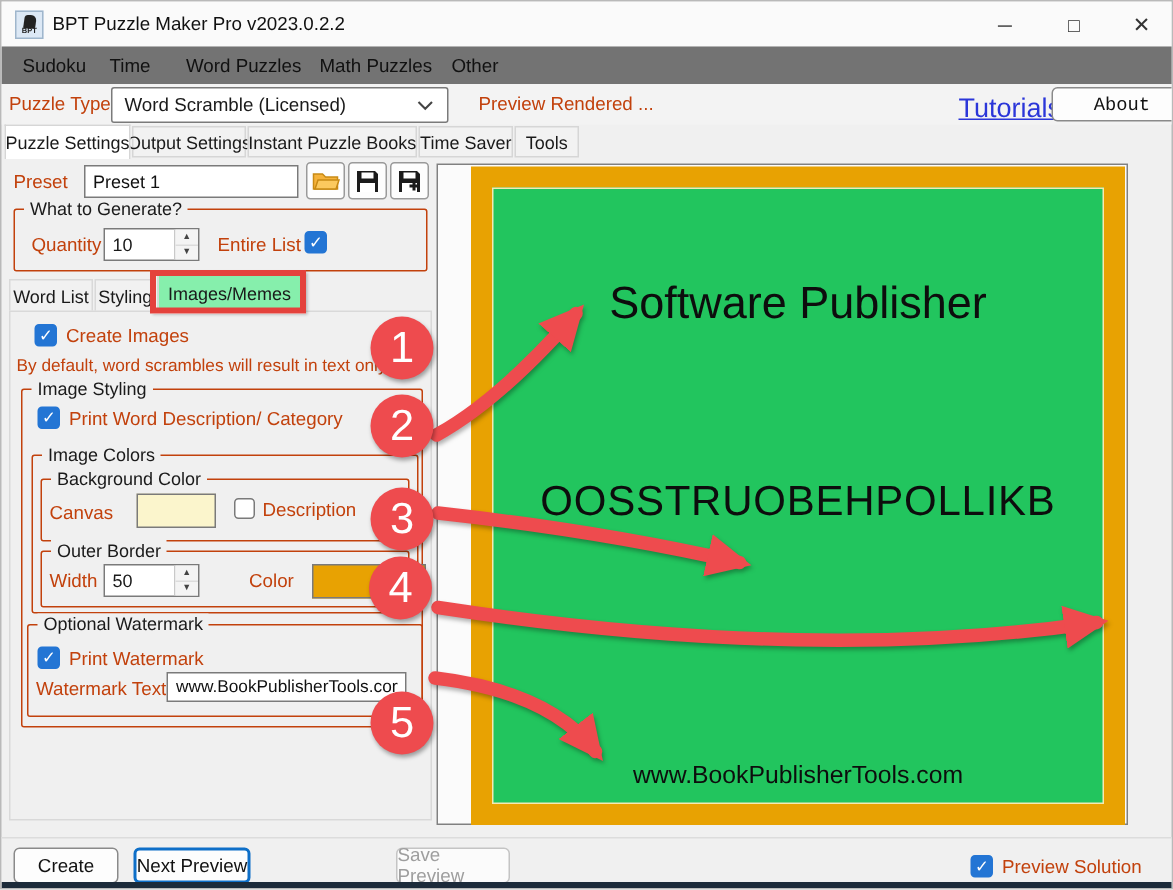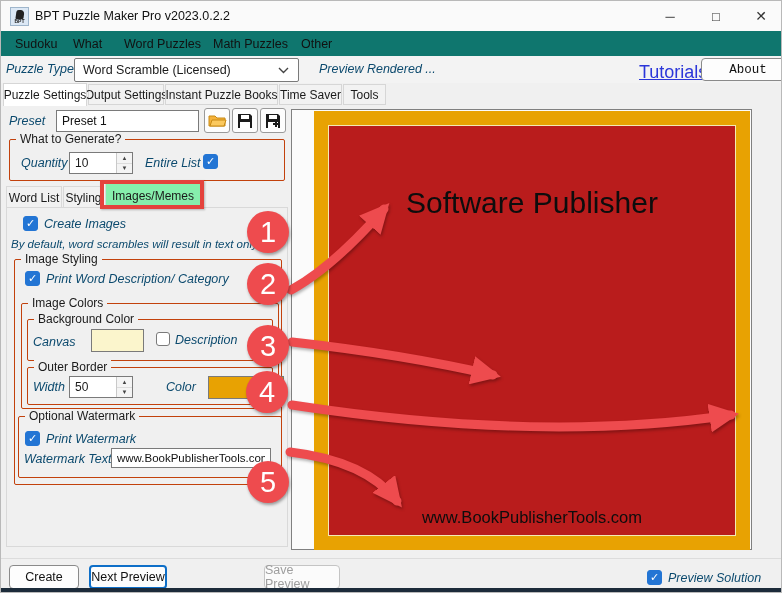--- a/index.html
+++ b/index.html
@@ -10,26 +10,26 @@
   
   .titlebar { position:absolute; left:0; top:0; width:782px; height:30px; background:#fafafa; }
   .app-icon { position:absolute; left:9px; top:6px; width:19px; height:19px; background:#dce8f5; border:1px solid #9fb6cc; display:flex; flex-direction:column; align-items:center; justify-content:center; }
   .app-icon .glyph { width:8px; height:9px; background:#222; border-radius:2px 4px 1px 1px; transform:skewX(-8deg); }
   .app-icon .mini { font-size:5px; font-weight:bold; color:#222; line-height:5px; }
   .title-text { position:absolute; left:34px; top:8px; font-size:12.5px; color:#111; }
   .winbtn { position:absolute; top:0; width:46px; height:30px; display:flex; align-items:center; justify-content:center; font-size:13px; color:#333; }
   .winbtn.close { font-size:14px; }
 
   
-  .menubar { position:absolute; left:0; top:30px; width:782px; height:25px; background:#0f766e; }
+  .menubar { position:absolute; left:0; top:30px; width:782px; height:25px; background:#737373; }
   .menu-item { position:absolute; top:4px; font-size:12.5px; color:#111; padding:2px 4px; }
 
   
   .toolbar { position:absolute; left:0; top:55px; width:782px; height:27px; background:#f3f3f3; }
-  .lbl { position:absolute; font-size:12.5px; color:#0c4a6e; white-space:nowrap;font-style:italic; }
+  .lbl { position:absolute; font-size:12.5px; color:#c2410c; white-space:nowrap; }
   .combo { position:absolute; left:73px; top:2px; width:225px; height:24px; background:#fff; border:1px solid #7a7a7a; border-radius:2px; display:flex; align-items:center; padding:0 8px; font-size:12.5px; }
   .combo .chev { position:absolute; right:9px; top:8px; }
   .link { color:#2b36d9; text-decoration:underline; font-size:18px; }
   .btn { background:#fdfdfd; border:1px solid #8a8a8a; border-radius:4px; font-size:12.5px; color:#111; display:flex; align-items:center; justify-content:center; }
 
   
   .tabstrip { position:absolute; left:0; top:82px; width:782px; height:23px; }
   .mtab { position:absolute; top:1px; height:21px; background:#f2f2f2; border:1px solid #d6d6d6; display:flex; align-items:center; justify-content:center; font-size:12px; padding:0 8px; white-space:nowrap; }
   .mtab.active { top:0; height:23px; background:#fff; border-bottom:none; z-index:2; }
 
@@ -89,21 +89,21 @@
     <div class="winbtn" style="left:692px;">
         <span>□</span>
       </div>
     <div class="winbtn close" style="left:738px;width:44px;">
         <span>✕</span>
       </div>
   </div>
 
   <div class="menubar">
     <div class="menu-item" style="left:10px;">Sudoku</div>
-    <div class="menu-item" style="left:68px;">What</div>
+    <div class="menu-item" style="left:68px;">Time</div>
     <div class="menu-item" style="left:119px;">Word Puzzles</div>
     <div class="menu-item" style="left:208px;text-align:right;">Math Puzzles</div>
     <div class="menu-item" style="left:296px;">Other</div>
   </div>
 
   <div class="toolbar">
     <div class="lbl" style="left:5px;top:6px;">Puzzle Type</div>
     <div class="combo">
       <span>Word Scramble (Licensed)</span>
       <svg class="chev" width="11" height="7">
@@ -206,22 +206,23 @@
   <div class="groupbox" style="left:17px;top:415px;width:264px;height:62px;">
     <div class="gb-label">Optional Watermark</div>
   </div>
   <div class="cb checked" style="left:24px;top:430px;"></div>
   <div class="lbl" style="left:45px;top:431px;">Print Watermark</div>
   <div class="lbl" style="left:23px;top:451px;">Watermark Text:</div>
   <input class="tinput" style="left: 110px; top: 447px; width: 160px; height: 20px; font-size: 11.5px;" value="www.BookPublisherTools.com">
 
   <div class="preview-box">
     <div class="canvas-img" style="background:#e8a202;">
-      <div class="canvas-inner" style="background:#b91c1c;">
+      <div class="canvas-inner" style="background:#22c55e;">
         <div class="pv-text" style="top:60px;font-size:30px;">Software Publisher</div>
+        <div class="pv-text" style="top:192px;font-size:28px;letter-spacing:0.5px;">OOSSTRUOBEHPOLLIKB</div>
         <div class="pv-text" style="top:382px;font-size:16.5px;">www.BookPublisherTools.com</div>
       </div>
     </div>
   </div>
 
   <div class="hl-rect"></div>
   <svg class="annot-svg">
     <defs>
       <marker id="ah" markerWidth="3.4" markerHeight="3.2" refX="2.4" refY="1.6" orient="auto">
         <path d="M0,0 L3.3,1.6 L0,3.2 z" fill="#ee4b4e"></path>

